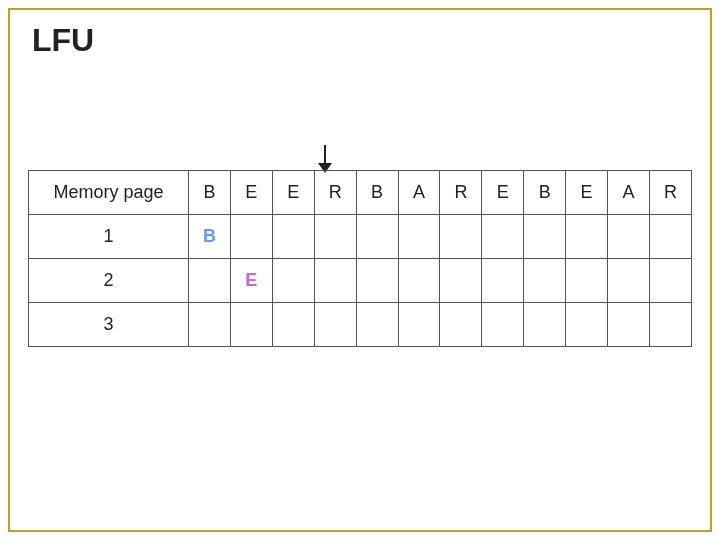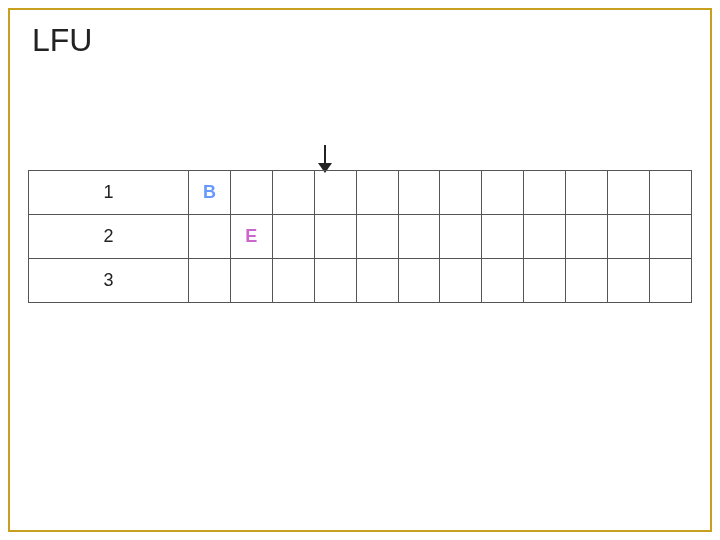--- a/index.html
+++ b/index.html
@@ -21,21 +21,21 @@
       right: 8px;
       bottom: 8px;
       border: 2px solid #c8a020;
     }
 
     .title {
       position: absolute;
       top: 22px;
       left: 32px;
       font-size: 32px;
-      font-weight: normal;
+      font-weight: bold;
       color: #222;
     }
 
     .arrow-down {
       position: absolute;
       top: 145px;
       left: 318px;
       display: flex;
       flex-direction: column;
       align-items: center;
@@ -100,20 +100,35 @@
 
 <div class="page-border"></div>
 
 <div class="title">LFU</div>
 
 <div class="arrow-down"></div>
 
 <div class="main-table-wrapper">
   <table>
     <tbody id="table-body">
+    <tr>
+          <td class="label-col">Memory page</td>
+          <td style="color: rgb(34, 34, 34);">B</td>
+          <td style="color: rgb(34, 34, 34);">E</td>
+          <td style="color: rgb(34, 34, 34);">E</td>
+          <td style="color: rgb(34, 34, 34);">R</td>
+          <td style="color: rgb(34, 34, 34);">B</td>
+          <td style="color: rgb(34, 34, 34);">A</td>
+          <td style="color: rgb(34, 34, 34);">R</td>
+          <td style="color: rgb(34, 34, 34);">E</td>
+          <td style="color: rgb(34, 34, 34);">B</td>
+          <td style="color: rgb(34, 34, 34);">E</td>
+          <td style="color: rgb(34, 34, 34);">A</td>
+          <td style="color: rgb(34, 34, 34);">R</td>
+        </tr>
         <tr>
           <td class="label-col row-num">1</td>
           <td style="color: rgb(102, 153, 255); font-weight: bold;">B</td>
           <td></td>
           <td></td>
           <td></td>
           <td></td>
           <td></td>
           <td></td>
           <td></td>

